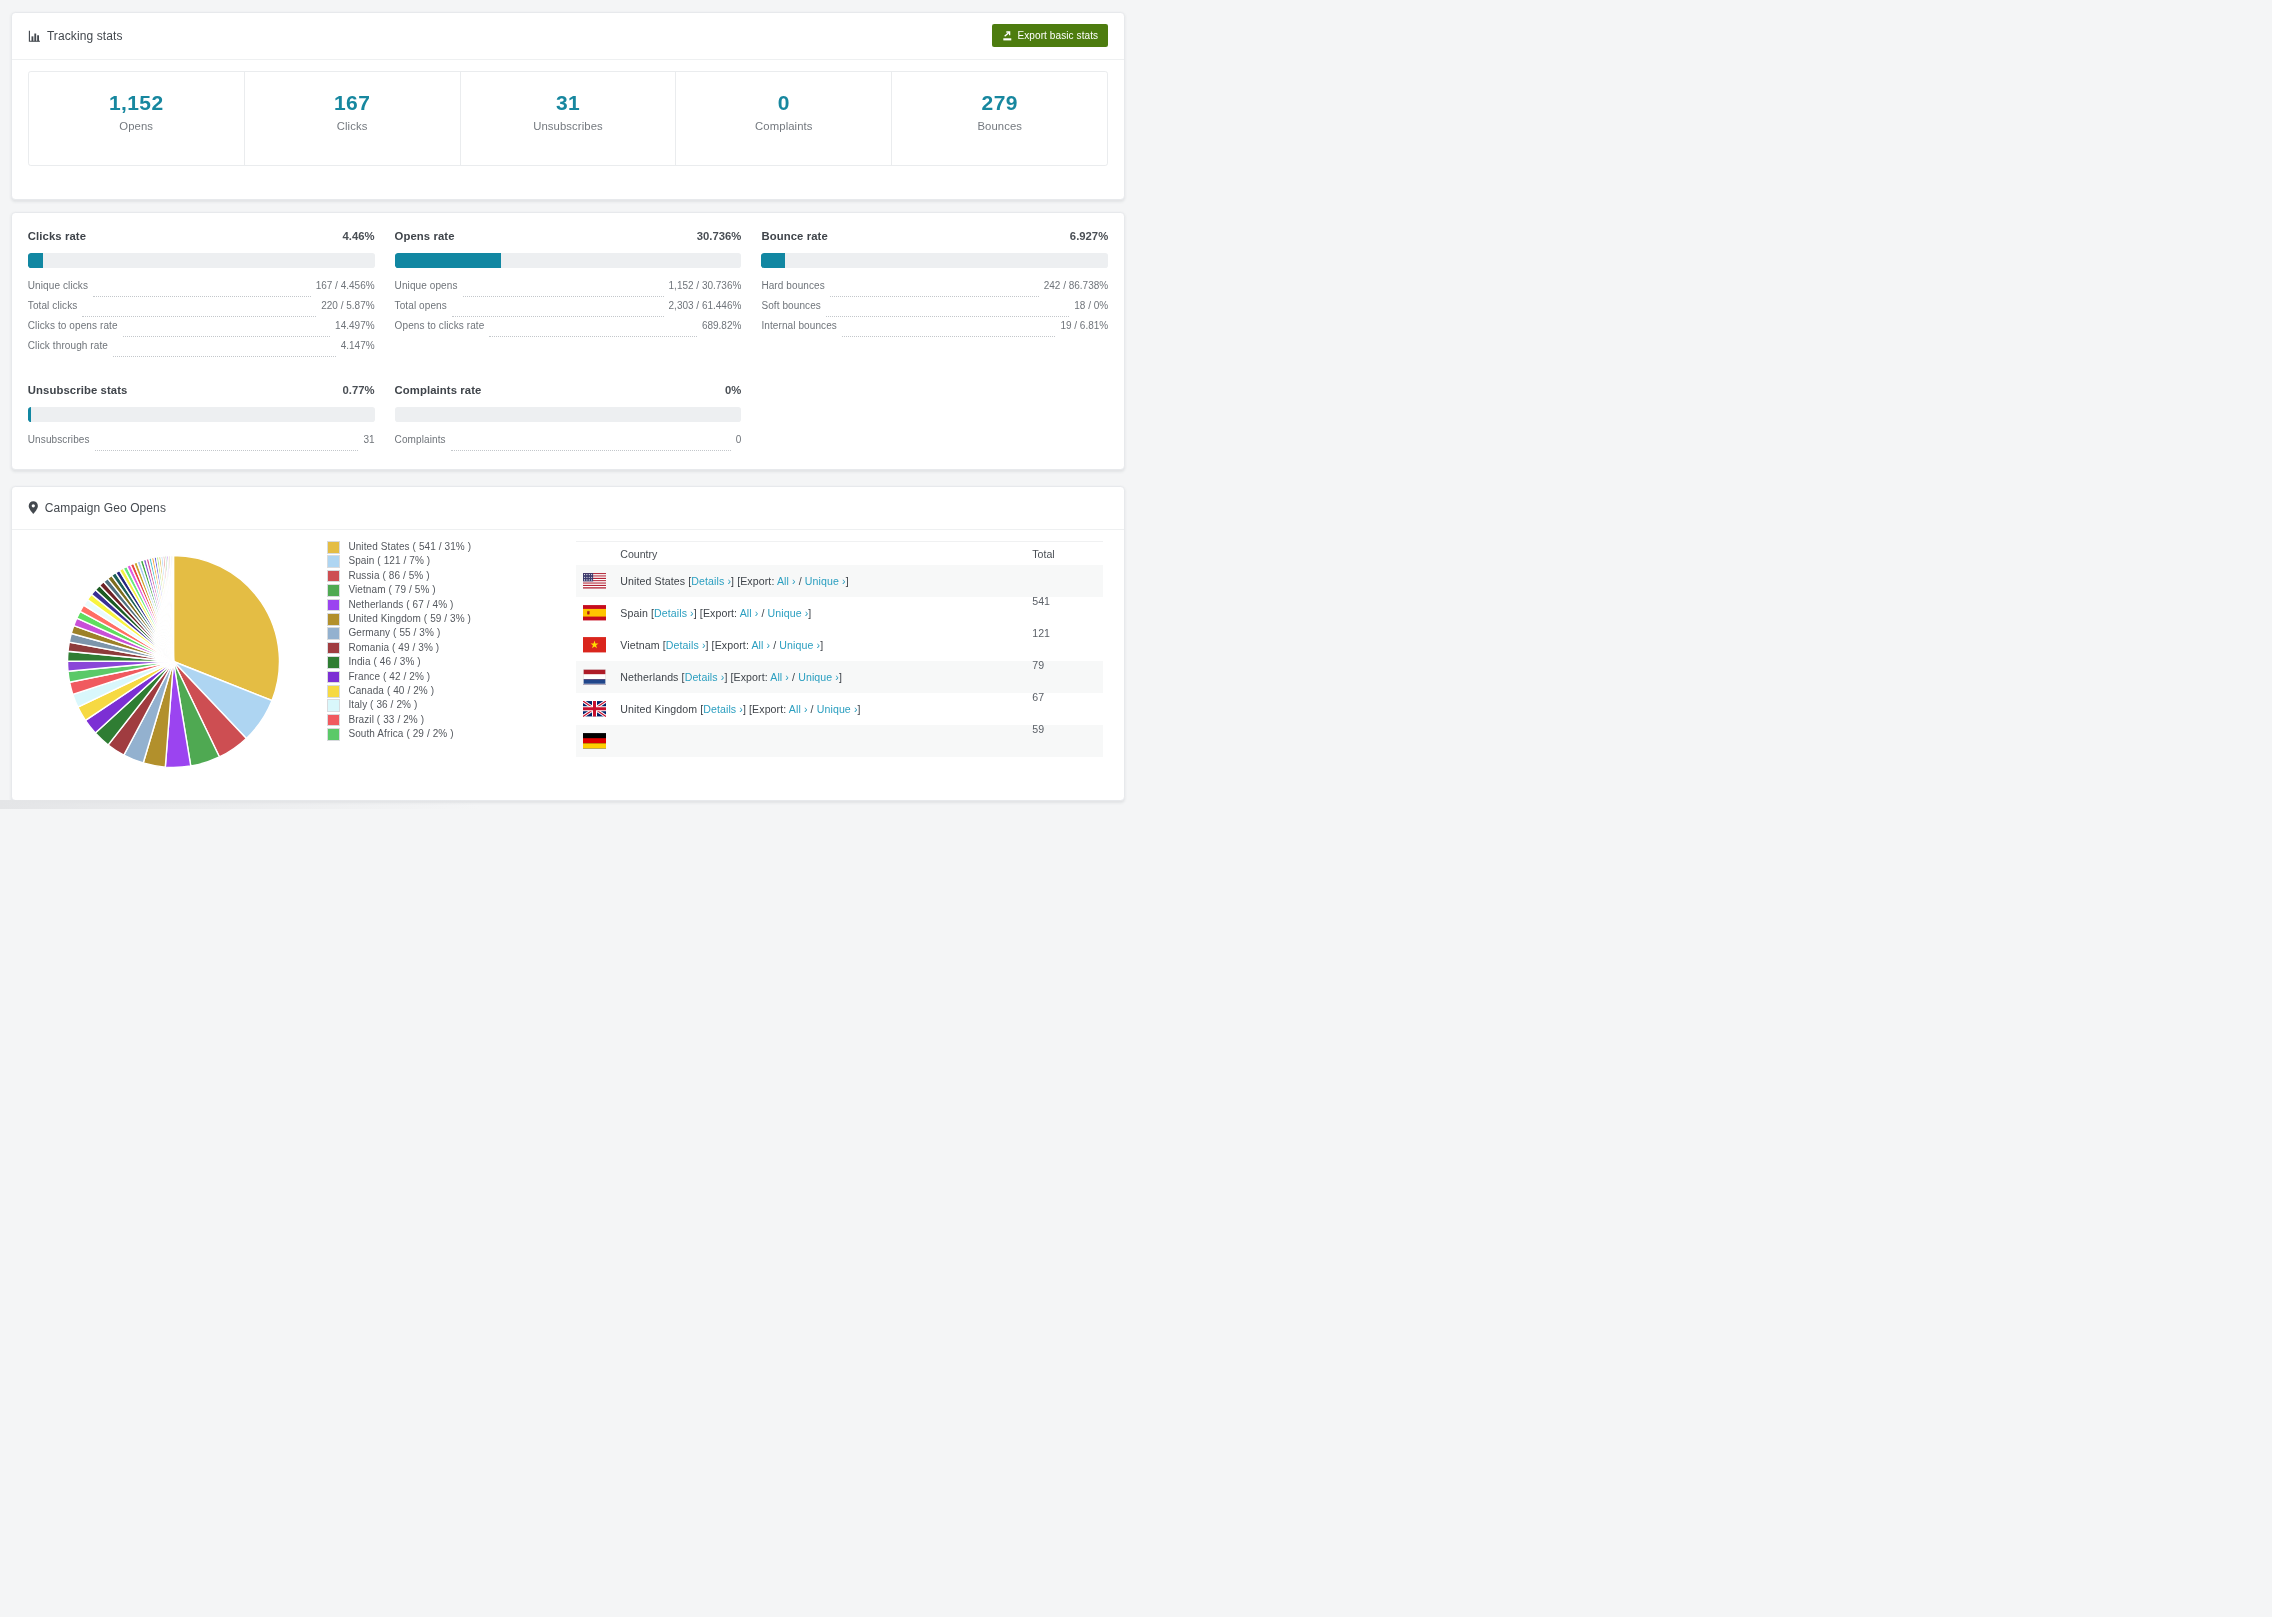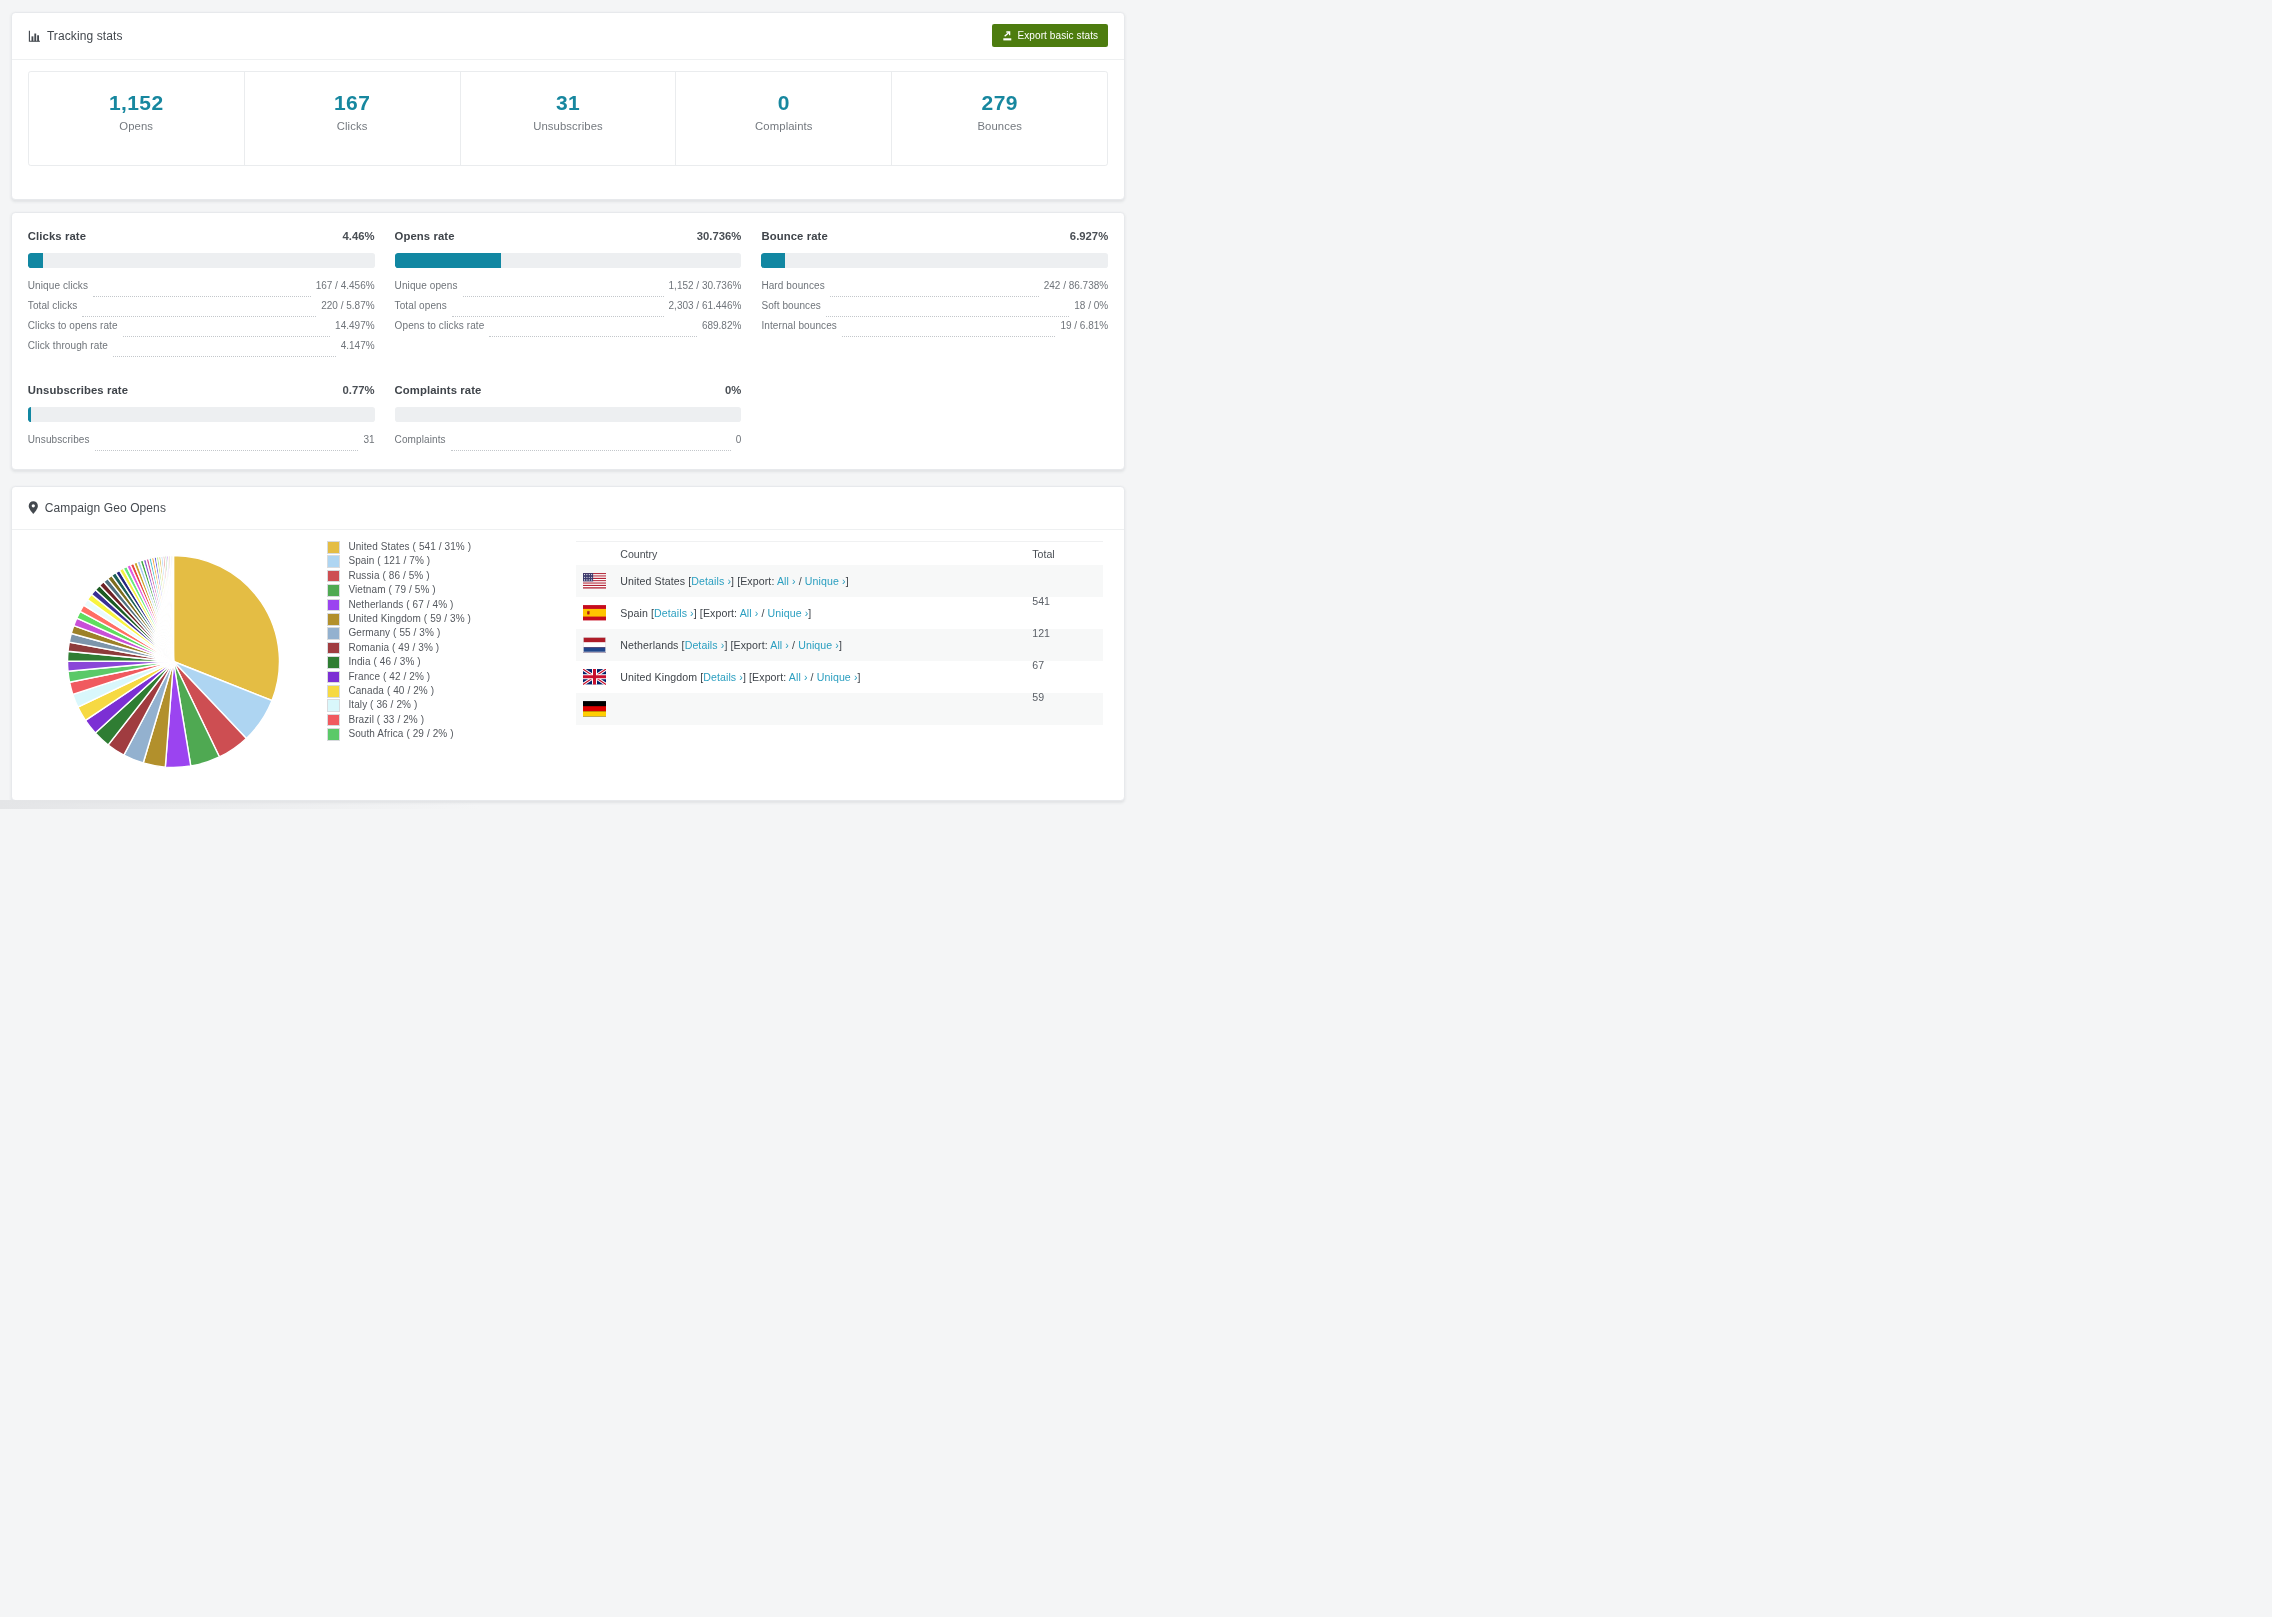--- a/index.html
+++ b/index.html
@@ -214,21 +214,21 @@
   <div class="rrow">
     <span class="rlabel">Internal bounces</span>
     <span class="leader"></span>
     <span class="rvalue">19 / 6.81%</span>
   </div>
 </div>
   </div>
 
   <div class="rate-block">
     <div class="rate-head">
-      <span class="rate-title">Unsubscribes rate</span>
+      <span class="rate-title">Unsubscribe stats</span>
       <span class="rate-value">0.77%</span>
     </div>
     <div class="rate-bar">
       <div class="rate-fill" style="width: 0.9%;"></div>
     </div>
     <div class="rate-rows">
   <div class="rrow">
     <span class="rlabel">Unsubscribes</span>
     <span class="leader"></span>
     <span class="rvalue">31</span>
@@ -448,20 +448,33 @@
             </svg>
           </span>
     <span class="t-country">
       <span class="cname">Spain</span>
       <span class="dim"> [</span><a class="tlink">Details ›</a><span class="dim">] [Export: </span><a class="tlink">All ›</a><span class="dim"> / </span><a class="tlink">Unique ›</a><span class="dim">]</span>
     </span>
     <span class="t-total">121</span>
   </div>
 
 
+  <div class="t-row">
+    <span class="t-flagcell">
+            <svg viewBox="0 0 33 22" class="flag">
+              <rect width="33" height="22" fill="#da251d"></rect>
+              <polygon points="16.5,5 17.91,9.06 22.21,9.15 18.78,11.74 20.03,15.85 16.5,13.4 12.97,15.85 14.22,11.74 10.79,9.15 15.09,9.06" fill="#ffde00"></polygon>
+            </svg>
+          </span>
+    <span class="t-country">
+      <span class="cname">Vietnam</span>
+      <span class="dim"> [</span><a class="tlink">Details ›</a><span class="dim">] [Export: </span><a class="tlink">All ›</a><span class="dim"> / </span><a class="tlink">Unique ›</a><span class="dim">]</span>
+    </span>
+    <span class="t-total">79</span>
+  </div>
 
   <div class="t-row odd">
     <span class="t-flagcell">
             <svg viewBox="0 0 33 22" class="flag">
               <rect width="33" height="22" fill="#ae1c28"></rect>
               <rect y="7.33" width="33" height="7.34" fill="#ffffff"></rect>
               <rect y="14.67" width="33" height="7.33" fill="#21468b"></rect>
               <rect x="0.5" y="0.5" width="32" height="21" fill="none" stroke="#e3e5e7" stroke-width="1"></rect>
             </svg>
           </span>

